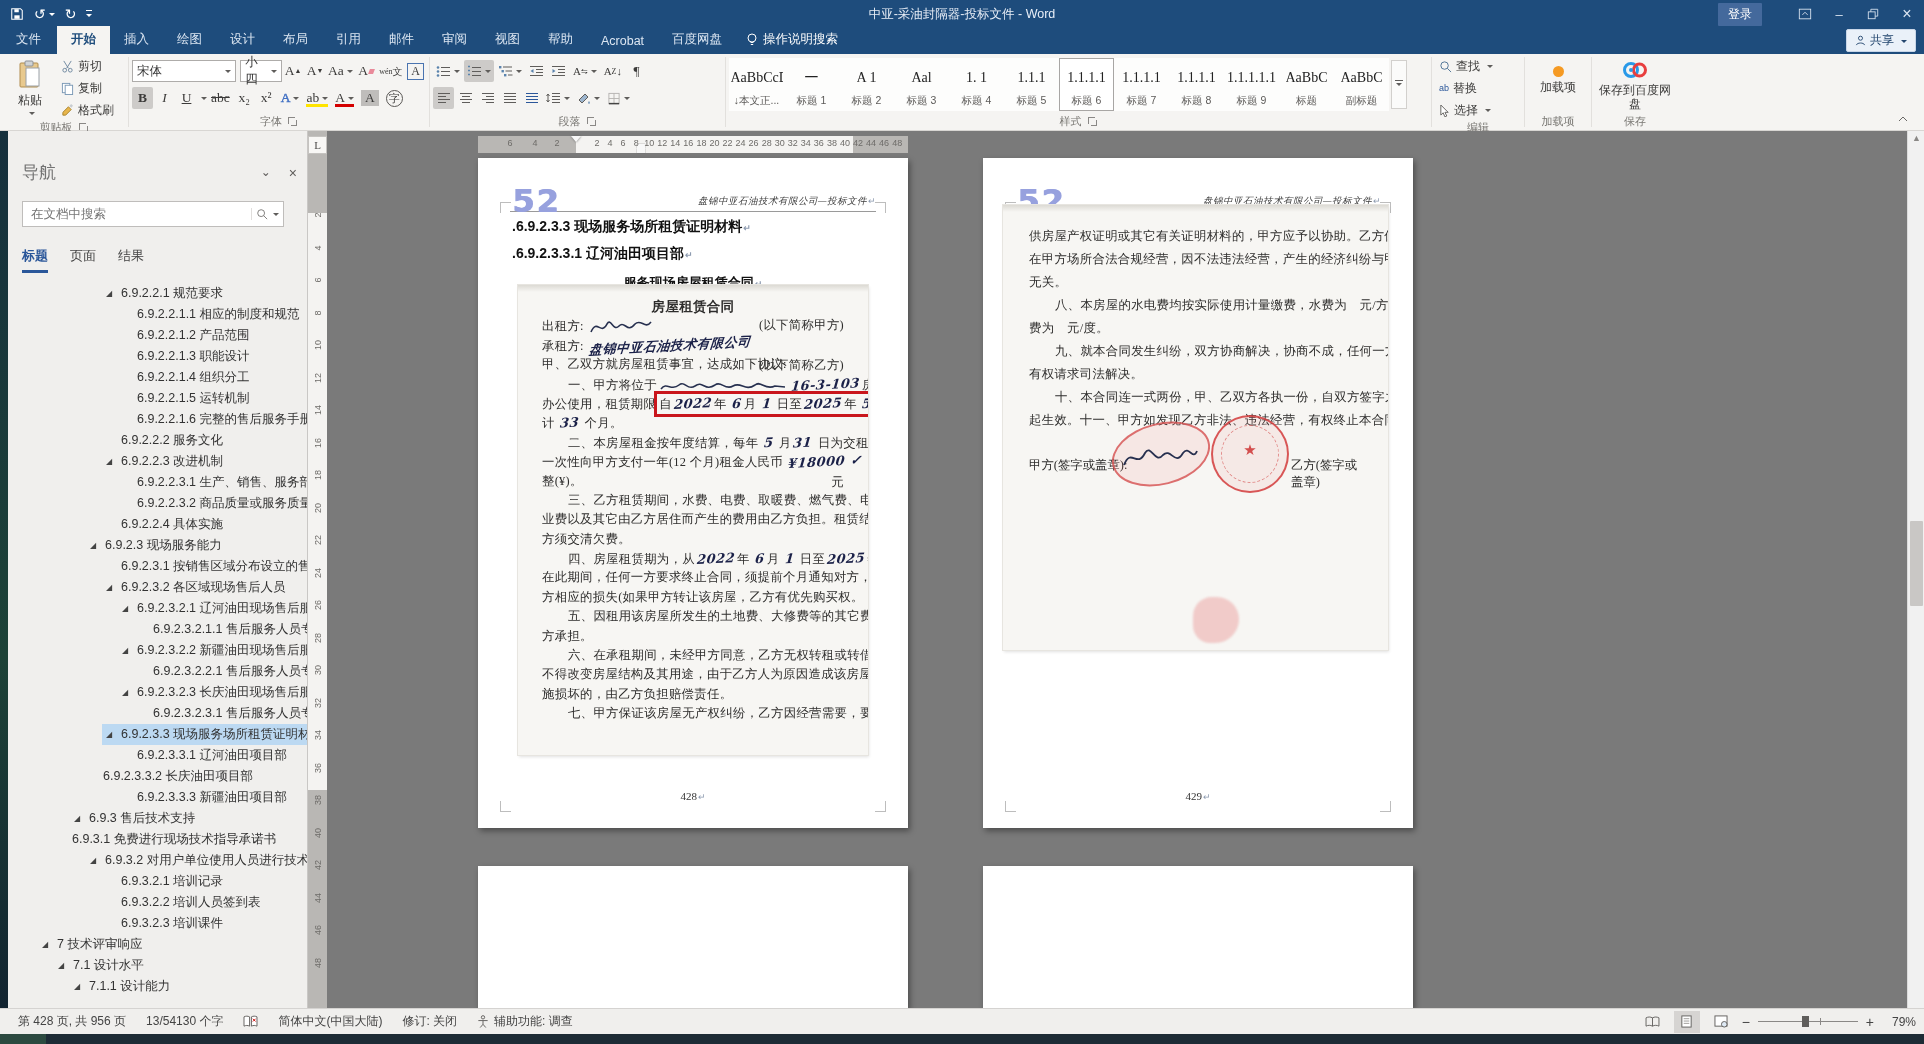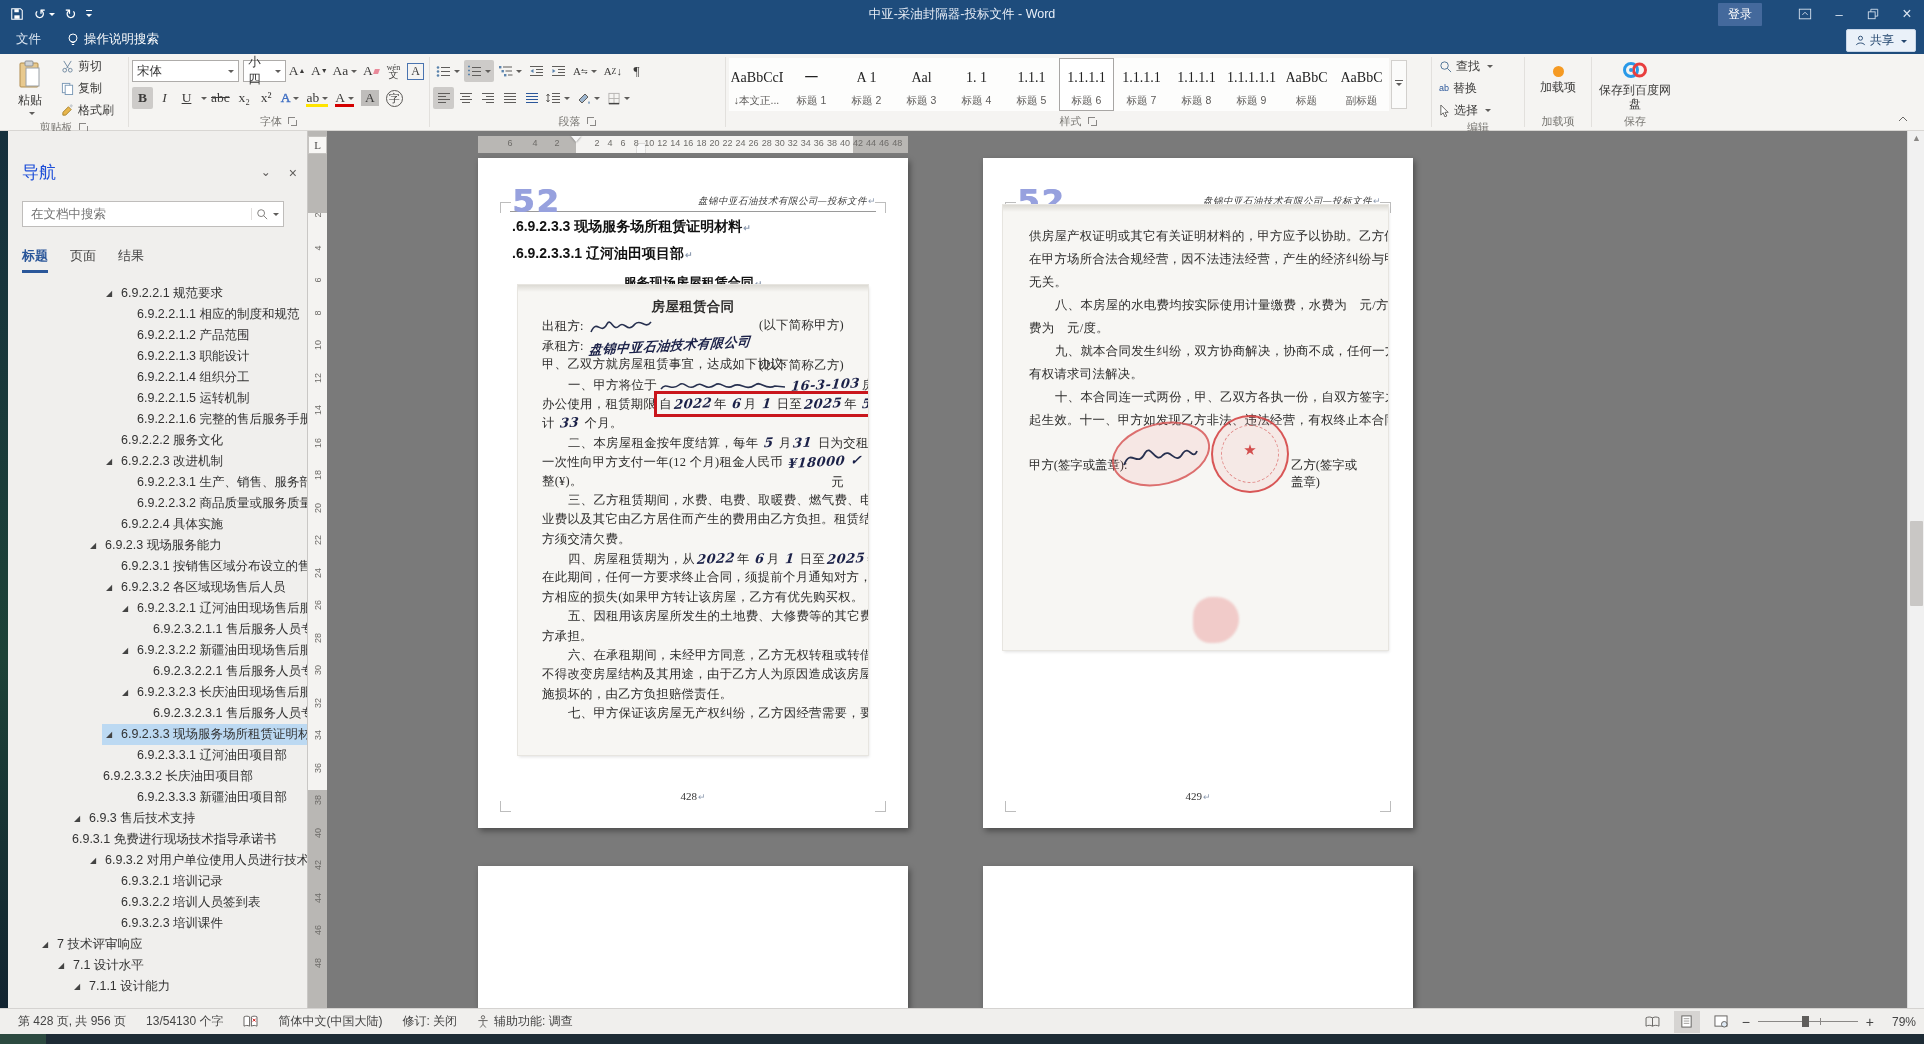--- a/index.html
+++ b/index.html
@@ -75,33 +75,33 @@
     display:flex; align-items:center; justify-content:center; color:#6a6866; }
   
   .mini-eraser { display:inline-block; width:7px; height:5px; background:#e98a9a;
     transform:skewX(-20deg); margin-left:1px; }
   .ic-underbar::after { content:""; position:absolute; left:3px; right:3px; bottom:2px; height:3px; }
   .u-yellow::after { background:#ffe400; }
   .u-red::after { background:#d40000; }
   .a-shade { background:#bfbdbb; padding:0 4px; }
   .circ { border:1px solid #5a5856; border-radius:50%; font-size:11px; width:17px; height:17px;
     display:flex; align-items:center; justify-content:center; }
-  .pinyin { display:flex; flex-direction:column; align-items:center; line-height:7px;
+  .pinyin { display:flex; flex-direction:row; align-items:center; line-height:7px;
     font-size:8px; color:#3b3a39;text-align:right; }
   .pinyin .bot { font-size:10px; }
   .boxA { border:1px solid #4a74b0; padding:0 3px; font-size:12px; }
   .dot-addin { width:11px; height:11px; border-radius:50%; background:#f59a23; margin-top:6px; }
 
   
   #main { position:absolute; left:0; top:131px; width:1924px; height:877px; display:flex; }
   #desk-sliver { width:8px; height:100%; background:linear-gradient(#16303d,#1d4237 60%,#122430); }
   
   #navpane { width:300px; height:100%; background:#f0efed; border-right:1px solid #c9c7c5;
     position:relative; overflow:hidden; }
-  #nav-title { position:absolute; left:14px; top:30px; font-size:17px; color:#1d4ed8;text-align:center; }
+  #nav-title { position:absolute; left:14px; top:30px; font-size:17px; color:#737373;text-align:center; }
   .nav-hdr-btns { position:absolute; right:10px; top:34px; display:flex; gap:18px;
     color:#5f5d5b; font-size:12px; }
   #nav-search { position:absolute; left:14px; top:70px; width:262px; height:26px; background:#fff;
     border:1px solid #bfbdbb; display:flex; align-items:center; }
   #nav-search input { flex:1; border:none; outline:none; font-size:12.5px; color:#333;
     padding:0 8px; font-family:"Liberation Sans", sans-serif; background:transparent; }
   #nav-tabs { position:absolute; left:14px; top:116px; display:flex; gap:22px; font-size:13px; color:#444; }
   .ntab { padding-bottom:5px; }
   .ntab.active { color:#2b579a; font-weight:bold; border-bottom:3px solid #2b579a; }
   #nav-tree { position:absolute; left:0; top:152px; right:0; }
@@ -250,20 +250,34 @@
           <rect x="1.5" y="4.5" width="8" height="8" fill="none" stroke="#dbe5f1"></rect>
           <path d="M4.5 4.5v-3h8v8h-3" fill="none" stroke="#dbe5f1"></path>
         </svg>
     </span>
     <span class="wbtn" style="font-size:16px;">×</span>
   </div>
 </div>
 
 <div id="tabrow">
   <div class="rtab filetab">文件</div>
+  <div id="tab-list" style="display:flex;align-items:flex-end;">
+      <div class="rtab active">开始</div>
+      <div class="rtab">插入</div>
+      <div class="rtab">绘图</div>
+      <div class="rtab">设计</div>
+      <div class="rtab">布局</div>
+      <div class="rtab">引用</div>
+      <div class="rtab">邮件</div>
+      <div class="rtab">审阅</div>
+      <div class="rtab">视图</div>
+      <div class="rtab">帮助</div>
+      <div class="rtab">Acrobat</div>
+      <div class="rtab">百度网盘</div>
+    </div>
   <div class="tellme">
     <span>
       <svg width="12" height="14" viewBox="0 0 12 14">
           <circle cx="6" cy="5" r="4" fill="none" stroke="#fff"></circle>
           <path d="M4.5 9.5h3M4.8 11.5h2.4" stroke="#fff"></path>
         </svg>
     </span>
     <span>操作说明搜索</span>
   </div>
   <div class="share-box">

